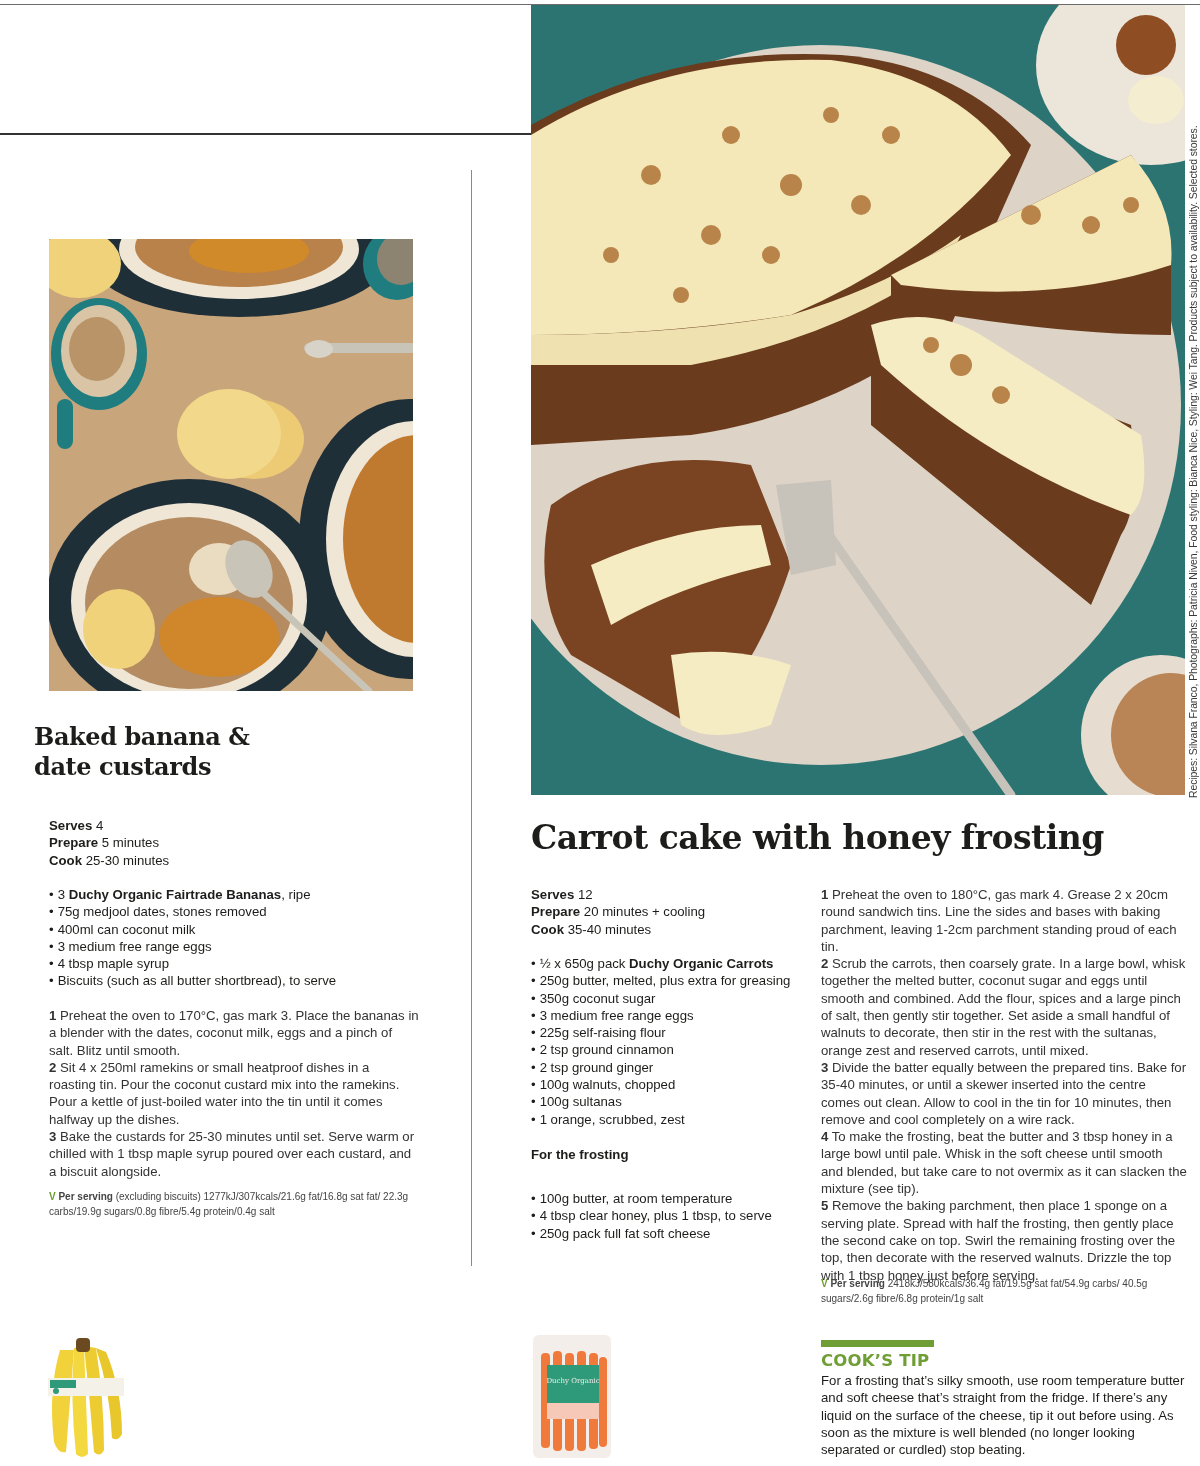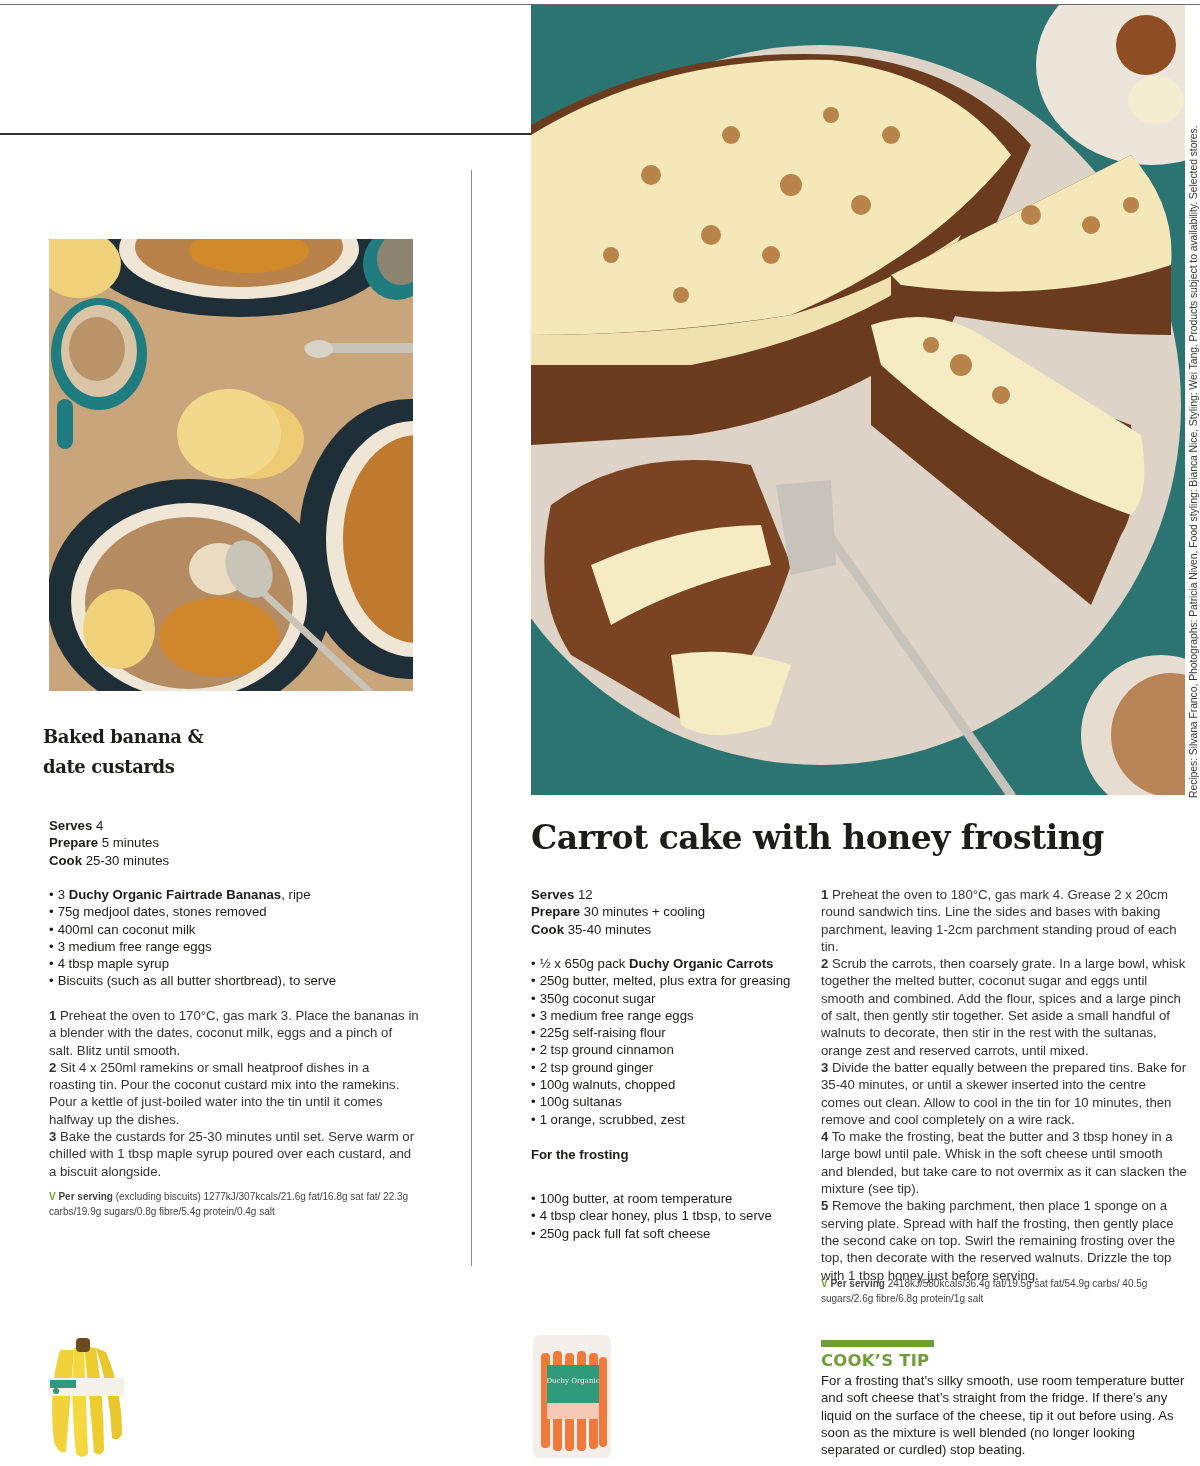--- a/index.html
+++ b/index.html
@@ -17,21 +17,21 @@
 
   .credit {
     position: absolute; left: 1187px; top: 798px;
     transform-origin: 0 0; transform: rotate(-90deg);
     font-family: "Liberation Sans", sans-serif; font-size: 10.5px; color: #3a3a3a;
     white-space: nowrap; width: 600px; letter-spacing: -0.1px;
   }
 
   
   .title { position: absolute; font-family: "DejaVu Serif", serif; font-weight: bold; color: #1d1d1b; }
-  #title-left { left: 43px; top: 722px; font-size: 18px; line-height: 30px; letter-spacing: -0.4px; }
+  #title-left { left: 34px; top: 722px; font-size: 24px; line-height: 30px; letter-spacing: -0.4px; }
   #title-right { left: 531px; top: 822px; font-size: 33px; line-height: 32px; letter-spacing: -0.5px; }
 
   .text { font-family: "Liberation Sans", sans-serif; font-size: 13.2px; line-height: 17.3px; color: #1d1d1b; }
   .text b { font-weight: bold; }
 
   .meta { position: absolute; }
   .meta div { white-space: nowrap; }
   #meta-left { left: 49px; top: 817px; }
   #meta-right { left: 531px; top: 886px; }
 
@@ -211,21 +211,21 @@
     <ellipse cx="640" cy="730" rx="60" ry="62" fill="#b98456"></ellipse>
   </svg>
 </div>
 
 <div class="credit">Recipes: Silvana Franco, Photographs: Patricia Niven, Food styling: Bianca Nice, Styling: Wei Tang. Products subject to availability. Selected stores.</div>
 
 <div class="title" id="title-right">Carrot cake with honey frosting</div>
 
 <div class="meta text" id="meta-right">
   <div><b>Serves</b> <span>12</span></div>
-  <div><b>Prepare</b> <span>30 minutes + cooling</span></div>
+  <div><b>Prepare</b> <span>20 minutes + cooling</span></div>
   <div><b>Cook</b> <span>35-40 minutes</span></div>
 </div>
 
 <ul class="ingr text" id="ingr-right">
   <li><span>½ x 650g pack </span><b>Duchy Organic Carrots</b></li>
   <li><span>250g butter, melted, plus extra for greasing</span></li>
   <li><span>350g coconut sugar</span></li>
   <li><span>3 medium free range eggs</span></li>
   <li><span>225g self-raising flour</span></li>
   <li><span>2 tsp ground cinnamon</span></li>

